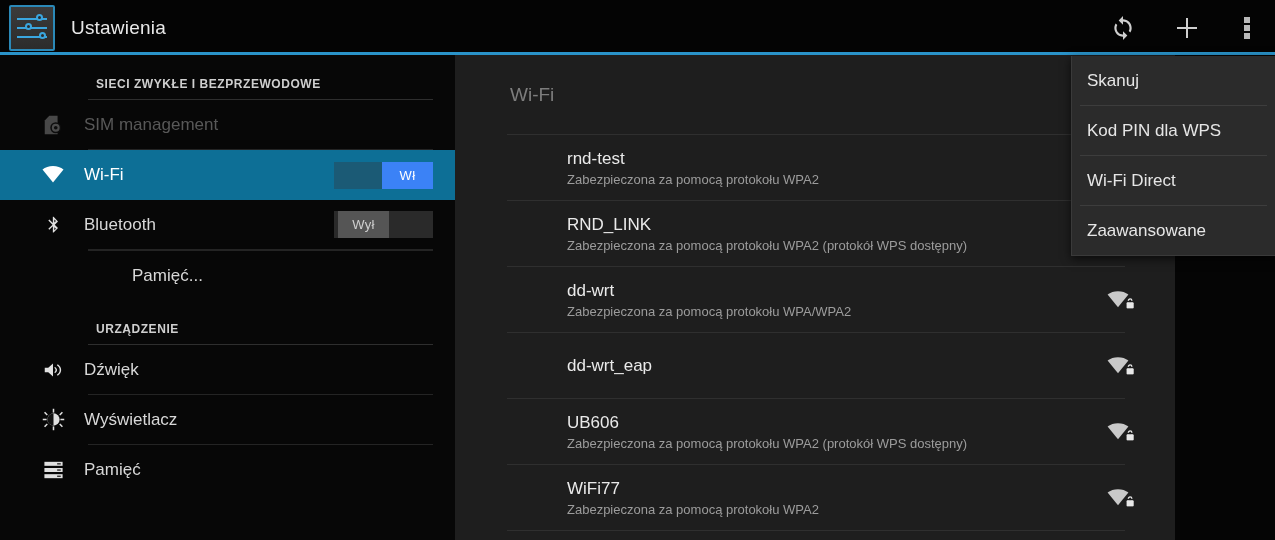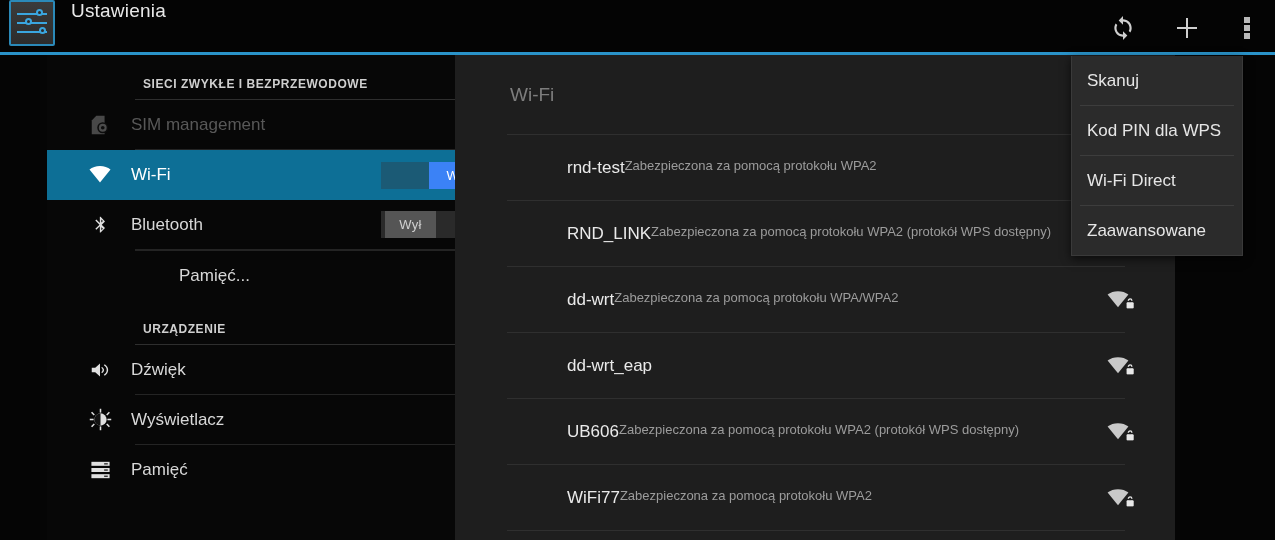--- a/index.html
+++ b/index.html
@@ -8,21 +8,21 @@
     background: #000;
     font-family: "Liberation Sans", sans-serif;
     overflow: hidden;
   }
   #root { position: relative; width: 1275px; height: 540px; background: #050505; }
 
   
   .actionbar {
     position: absolute; left: 0; top: 0; width: 1275px; height: 55px;
     background: #040404;
-    display: flex; align-items: flex-start;
+    display: flex; align-items: center;
   }
   .actionbar::after {
     content: ""; position: absolute; left: 0; bottom: 0; width: 100%; height: 3px;
     background: #2a93c9;
   }
   .app-icon {
     width: 46px; height: 46px; margin-left: 9px;
     border: 2px solid #2b89b8; border-radius: 2px;
     background: linear-gradient(#3b3b3b, #2c2c2c);
     position: relative; flex: none;
@@ -36,21 +36,21 @@
   .ab-actions { margin-left: auto; display: flex; align-items: center; height: 100%; }
   .ab-btn {
     width: 64px; height: 55px; display: flex; align-items: center; justify-content: center;
     cursor: pointer;
   }
   .ab-btn.overflow { width: 56px; }
 
   
   .sidebar {
     position: absolute; left: 0; top: 55px; width: 455px; height: 485px;
-    background: #070707; overflow: hidden; margin-left: 47px;
+    background: #070707; overflow: hidden;
   }
   .sec-header {
     color: #cfcfcf; font-size: 12px; font-weight: bold; letter-spacing: .55px;
     padding: 0 0 8px 96px; height: 44px; display: flex; align-items: flex-end;
   }
   .sec-rule { height: 1px; background: #2e2e2e; margin: 0 22px 0 88px; }
   .row {
     height: 49px; display: flex; align-items: center; position: relative;
     padding-left: 40px; padding-right: 22px;
   }
@@ -90,29 +90,29 @@
   }
   .content-head {
     height: 79px; display: flex; align-items: center;
     color: #7d7d7d; font-size: 19px; padding-left: 55px;
   }
   .net-div { height: 1px; background: #2f2f2f; margin-left: 52px; margin-right: 50px; }
   .net-row {
     height: 65px; display: flex; align-items: center;
     padding-left: 112px; padding-right: 40px; position: relative;
   }
-  .net-texts { display: flex; flex-direction: row; justify-content: center; }
+  .net-texts { display: flex; flex-direction: column; justify-content: center; }
   .net-name { color: #eaeaea; font-size: 17px; line-height: 23px; }
   .net-sub { color: #9c9c9c; font-size: 13px; line-height: 19px; }
   .net-sig { margin-left: auto; width: 28px; height: 24px; flex: none; }
   .net-sig.hidden { visibility: hidden; }
 
   
   .menu {
-    position: absolute; left: 1071px; top: 56px; width: 172px;
+    position: absolute; left: 1071px; top: 56px; width: 205px;
     background: #2b2b2b; border: 1px solid #3a3a3a; border-top: none;
     box-shadow: 0 3px 9px rgba(0,0,0,.65); z-index: 20;
   }
   .menu-item {
     height: 49px; display: flex; align-items: center; padding-left: 15px;
     color: #e6e6e6; font-size: 17px; cursor: pointer;
   }
   .menu-sep { height: 1px; background: #3d3d3d; margin: 0 8px; }
 </style>
 </head>

